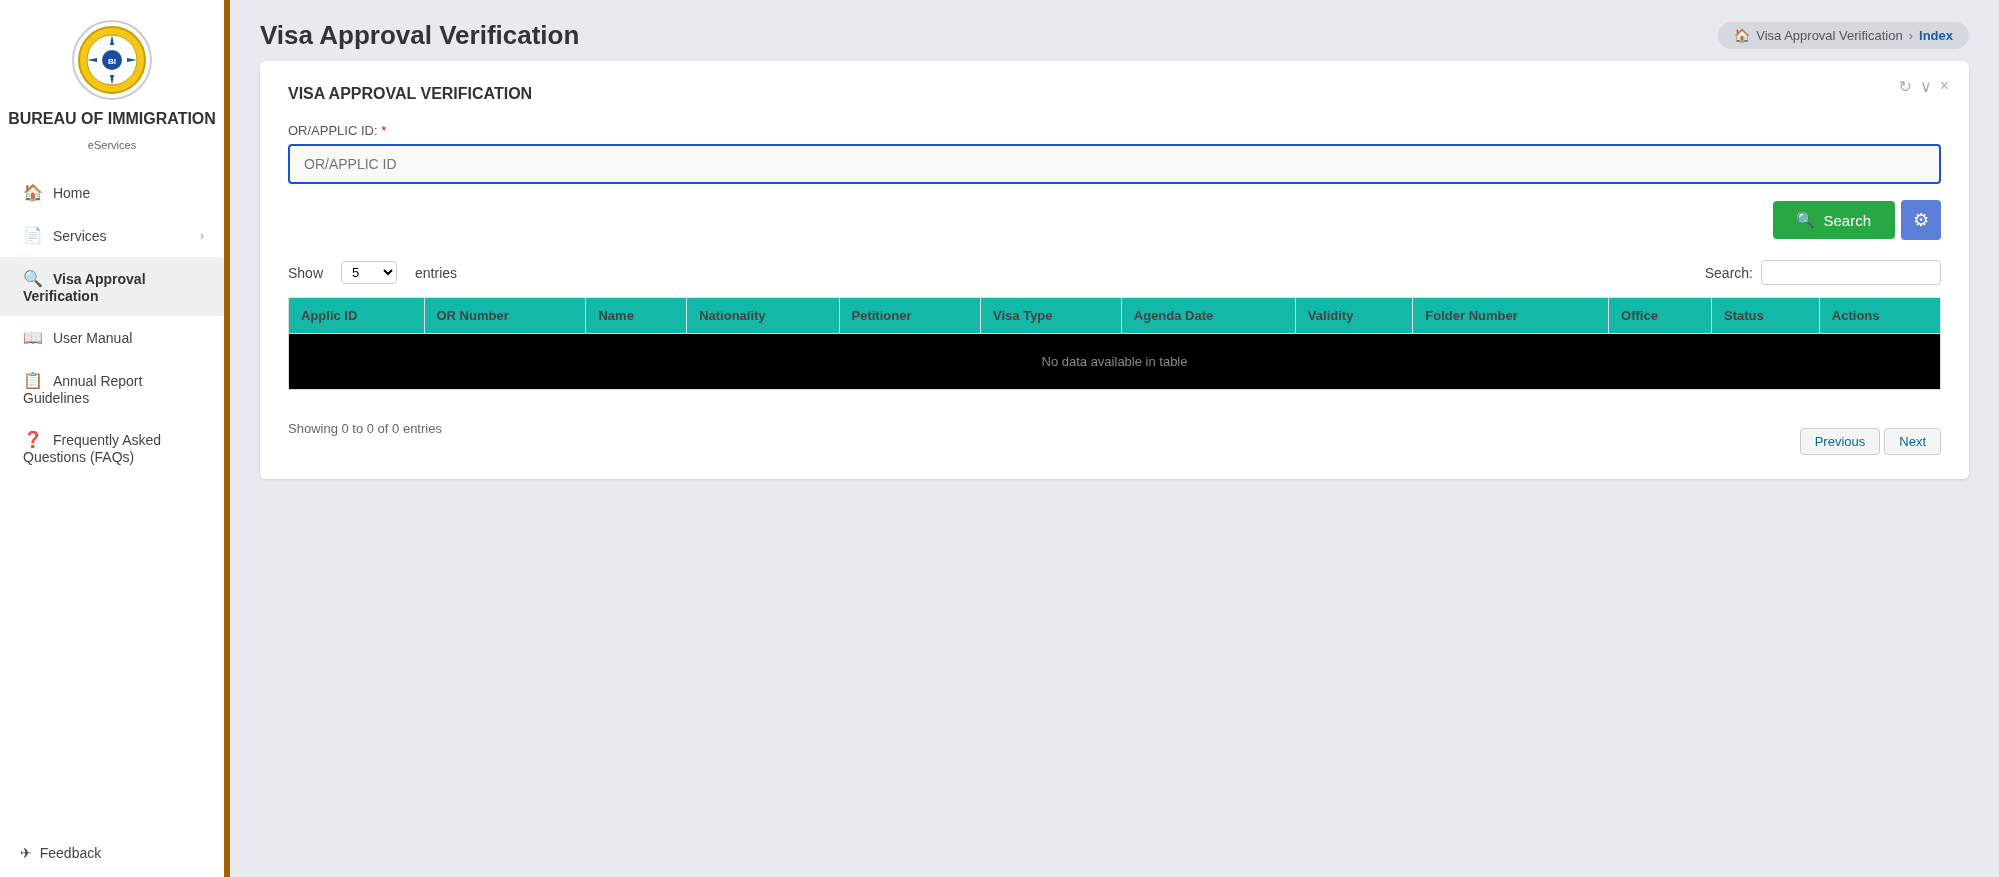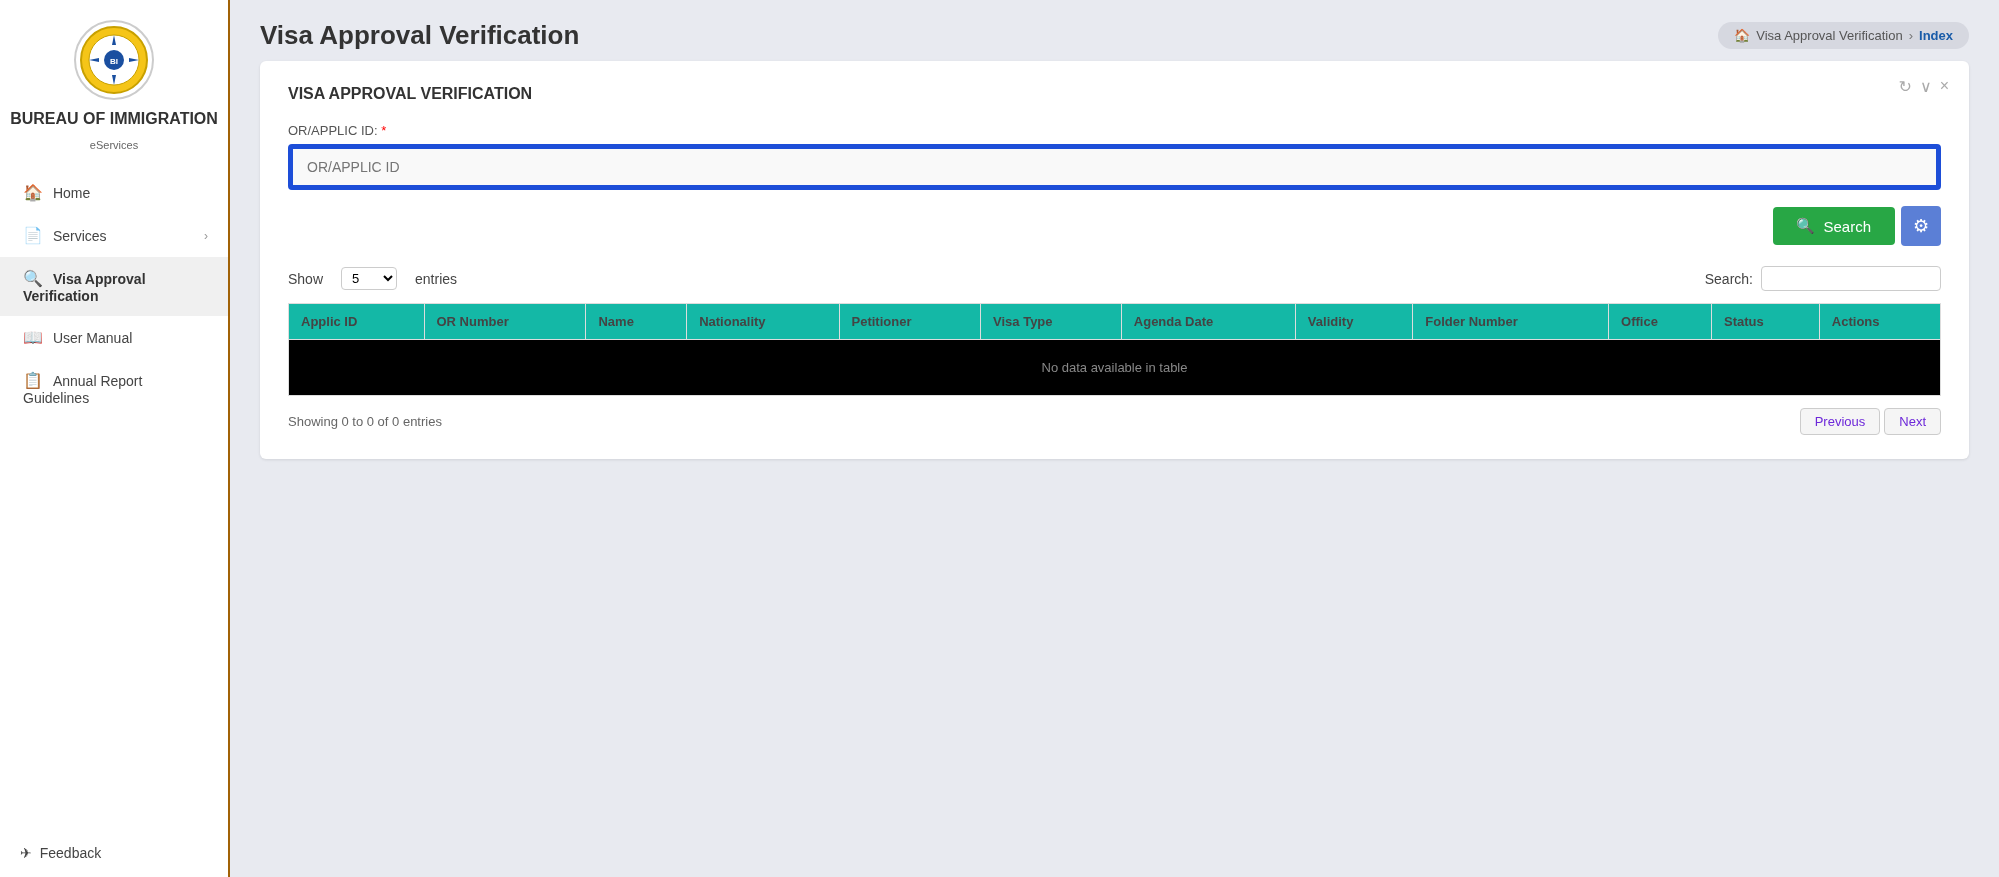--- a/index.html
+++ b/index.html
@@ -7,21 +7,21 @@
 
     
     .sidebar {
       width: 230px;
       min-width: 230px;
       background: #fff;
       display: flex;
       flex-direction: column;
       align-items: center;
       padding-top: 20px;
-      border-right: 2px solid #a16207;
+      border-right: 6px solid #a16207;
       height: 100vh;
       overflow-y: auto;
     }
     .sidebar-logo {
       width: 80px;
       height: 80px;
       border-radius: 50%;
       border: 2px solid #ccc;
       display: flex; align-items: center; justify-content: center;
       margin-bottom: 10px;
@@ -134,21 +134,21 @@
     .form-label {
       font-size: 13px;
       color: #555;
       margin-bottom: 6px;
       display: block;
     }
     .required { color: red; }
     .form-input {
       width: 100%;
       padding: 10px 14px;
-      border: 5px solid #1d4ed8;
+      border: 2px solid #1d4ed8;
       border-radius: 4px;
       font-size: 14px;
       color: #999;
       background: #f9f9f9;
       outline: none;
     }
 
     
     .form-actions {
       display: flex;
@@ -261,21 +261,21 @@
     }
     .btn-page {
       border: 1px solid #ccc;
       background: #f5f5f5;
       color: #555;
       padding: 5px 14px;
       border-radius: 4px;
       font-size: 13px;
       cursor: pointer;
     }
-    .btn-page.disabled { color: #6d28d9; cursor: default; }
+    .btn-page.disabled { color: #0369a1; cursor: default; margin-top: 26px; }
 
     
     .scroll-bar-area {
       width: 100%;
       overflow-x: auto;
       margin-top: 4px;
     }
   </style>
 </head>
 <body>
@@ -305,20 +305,23 @@
       <span class="chevron">›</span>
     </div>
     <div class="sidebar-nav-item active">
       <span><span class="nav-icon">🔍</span><span>Visa Approval Verification</span></span>
     </div>
     <div class="sidebar-nav-item">
       <span><span class="nav-icon">📖</span><span>User Manual</span></span>
     </div>
     <div class="sidebar-nav-item">
       <span><span class="nav-icon">📋</span><span>Annual Report Guidelines</span></span>
+    </div>
+    <div class="sidebar-nav-item">
+      <span><span class="nav-icon">❓</span><span>Frequently Asked Questions (FAQs)</span></span>
     </div>
   </nav>
 
   <div class="sidebar-feedback">
     <span>✈</span>
     <span>Feedback</span>
   </div>
 </div>
 
 <div class="main">

